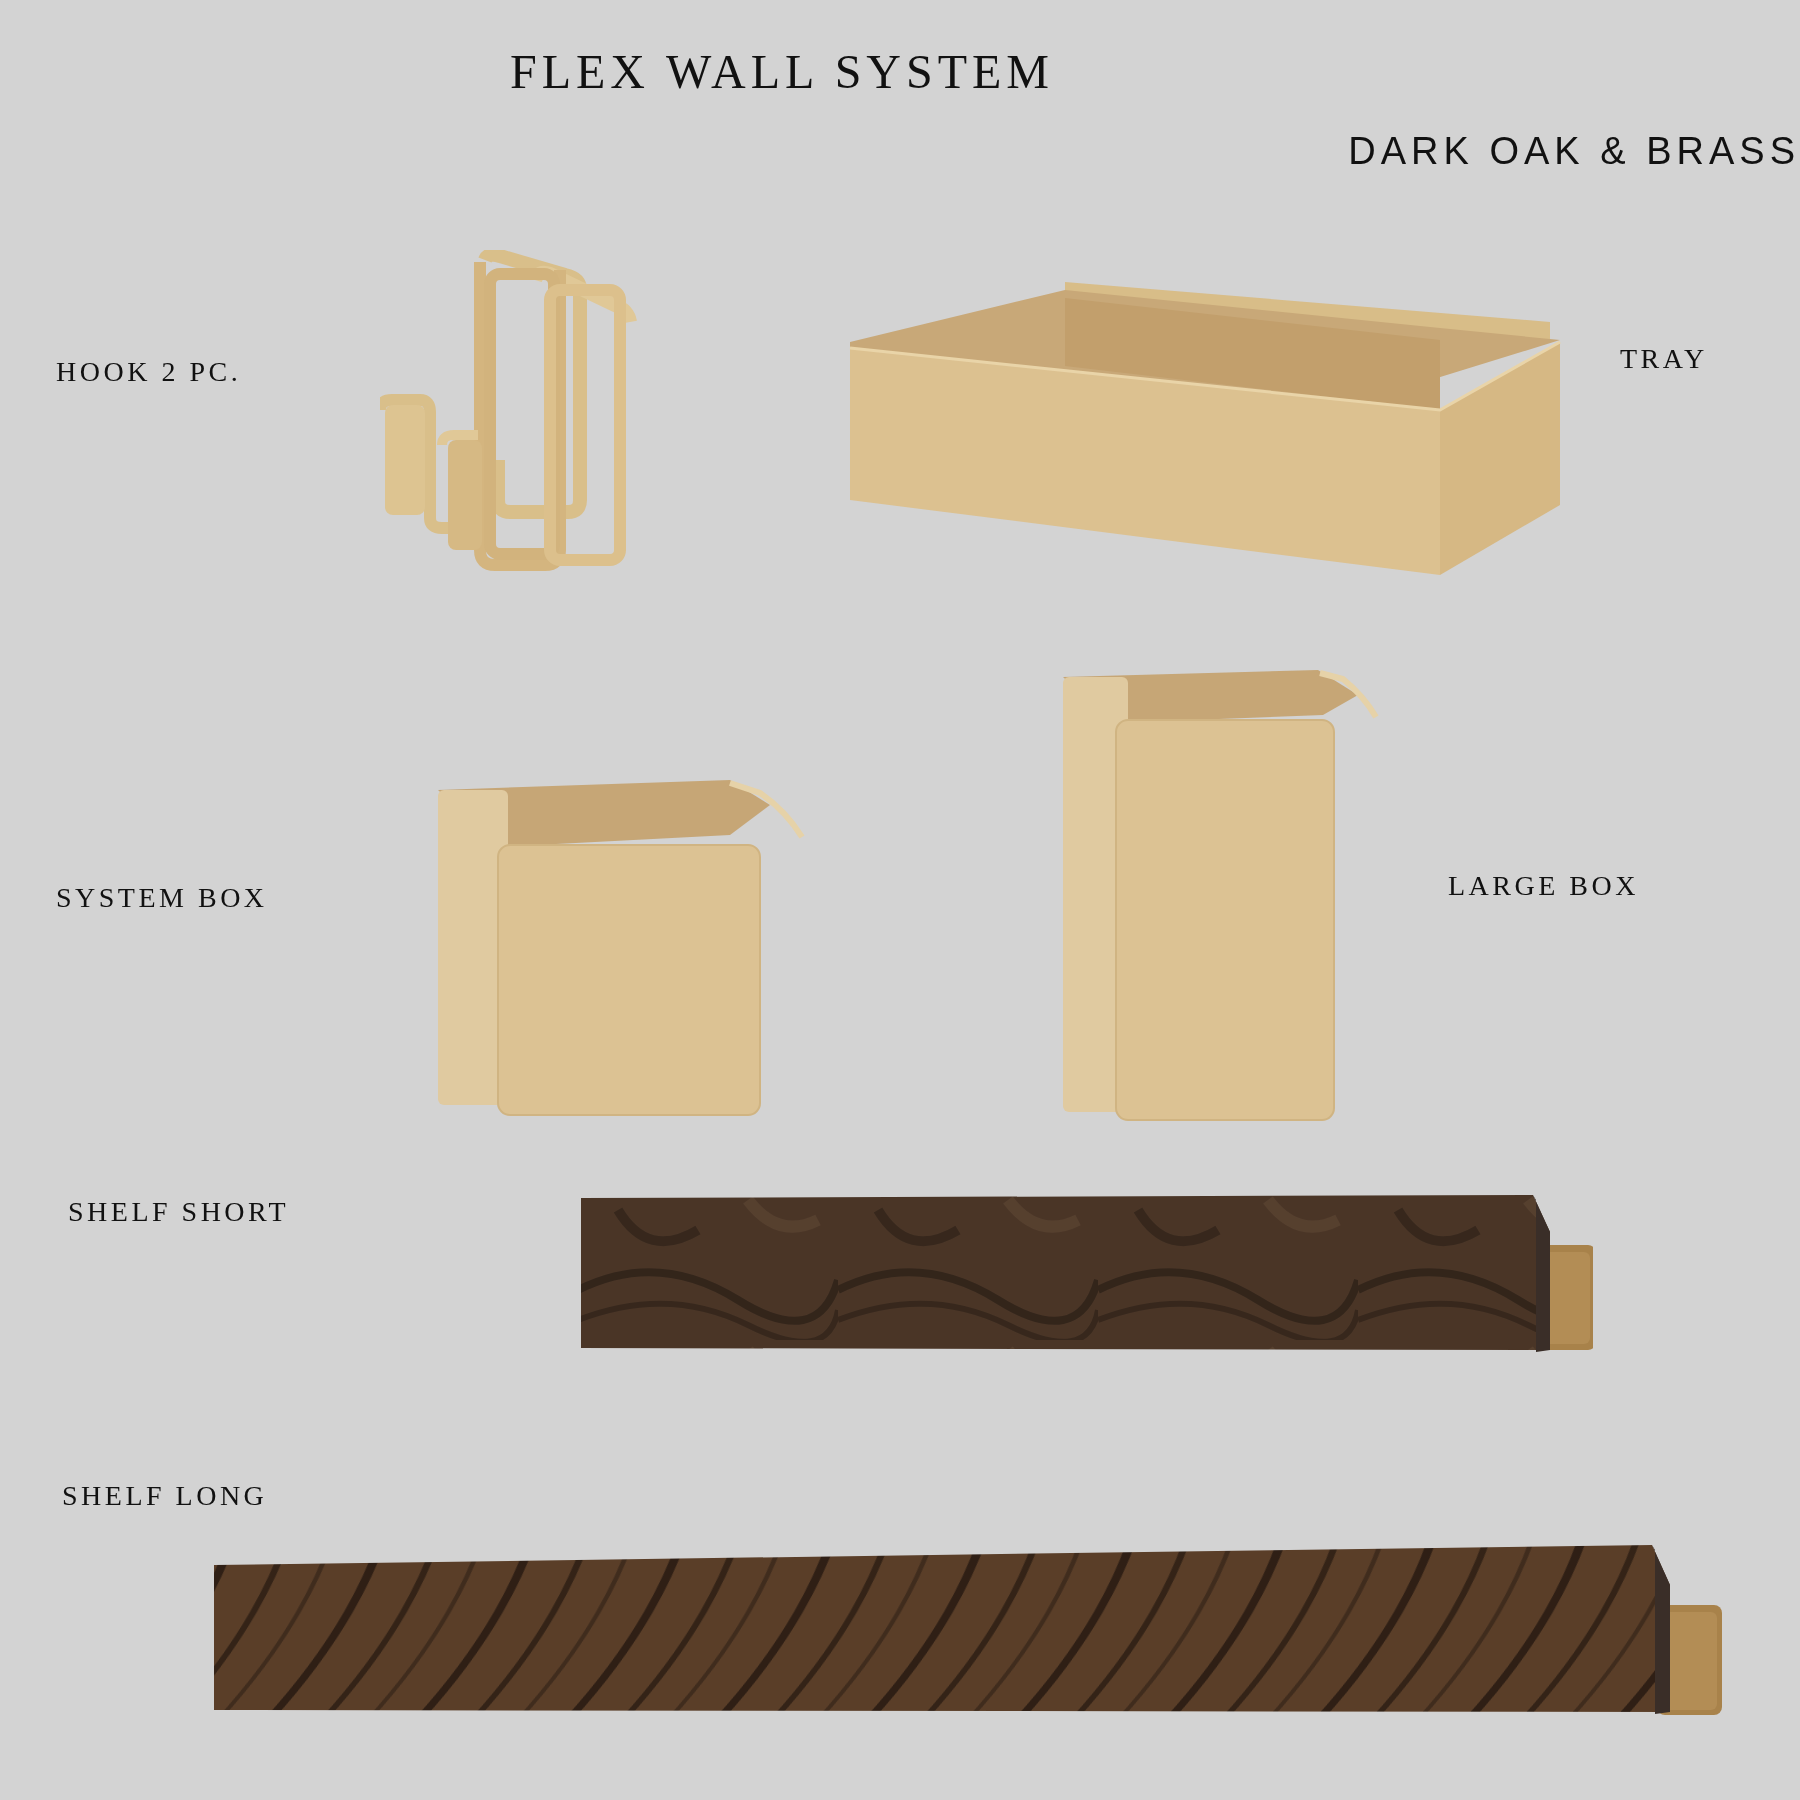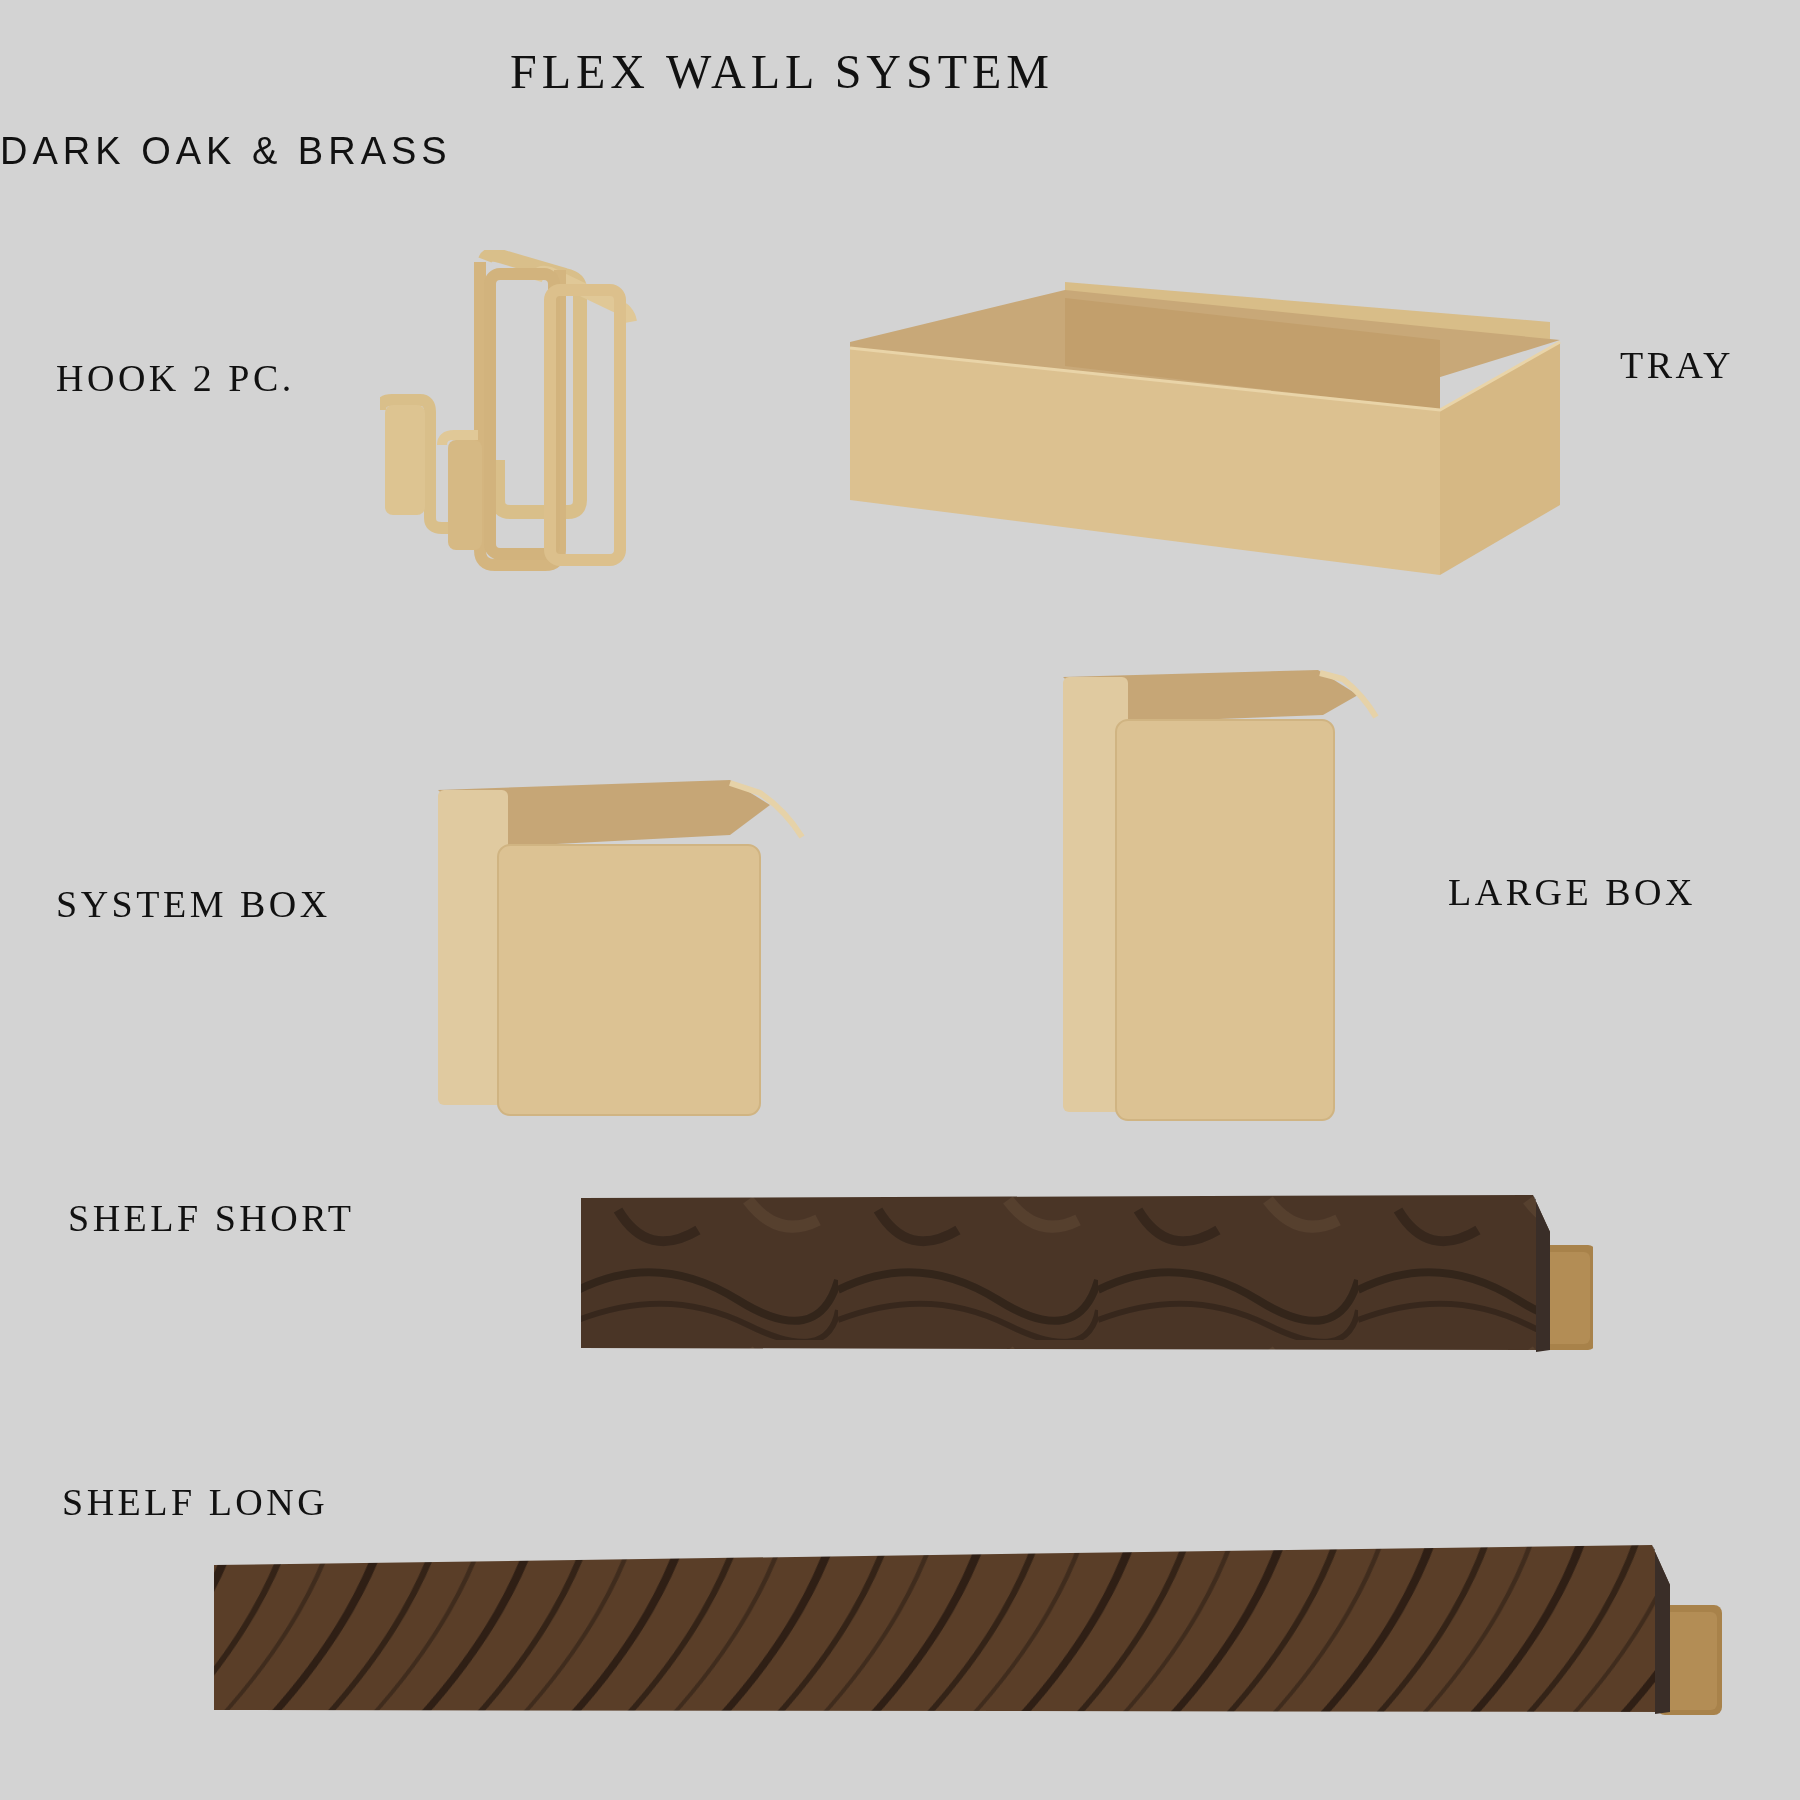--- a/index.html
+++ b/index.html
@@ -1,22 +1,22 @@
 <!DOCTYPE html>
 <html><head>
 <meta charset="utf-8">
 <style>
   html,body{margin:0;padding:0;}
   body{width:1800px;height:1800px;background:#d3d3d3;position:relative;overflow:hidden;
        font-family:"Liberation Serif","DejaVu Serif",serif;color:#111;}
   .title{position:absolute;left:0;width:1564px;top:44px;text-align:center;font-size:48px;letter-spacing:5px;
          font-family:"Liberation Serif","DejaVu Serif",serif;}
-  .subtitle{position:absolute;left:0;width:1800px;top:130px;text-align:left;font-size:38px;letter-spacing:5px;
+  .subtitle{position:absolute;left:0;width:1800px;top:130px;text-align:right;font-size:38px;letter-spacing:5px;
          font-family:"Liberation Sans","DejaVu Sans",sans-serif;font-weight:normal;}
-  .label{position:absolute;font-size:38px;letter-spacing:3.5px;white-space:nowrap;text-align:right;}
+  .label{position:absolute;font-size:28px;letter-spacing:3.5px;white-space:nowrap;text-align:right;}
   .product{position:absolute;}
   svg{display:block;}
 </style>
 </head>
 <body>
 
 <div class="title">FLEX WALL SYSTEM</div>
 <div class="subtitle">DARK OAK &amp; BRASS</div>
 
 <div class="label" style="left:56px;top:356px;">HOOK 2 PC.</div>

